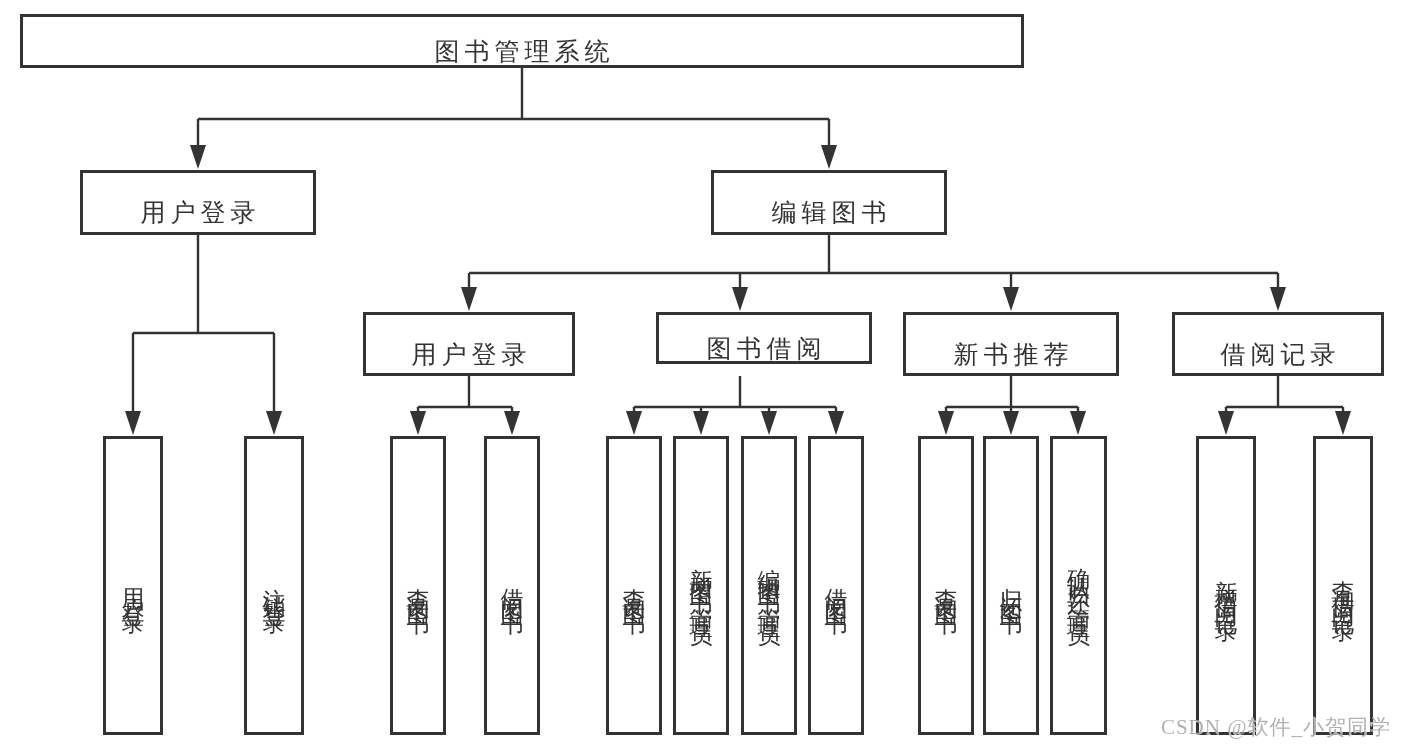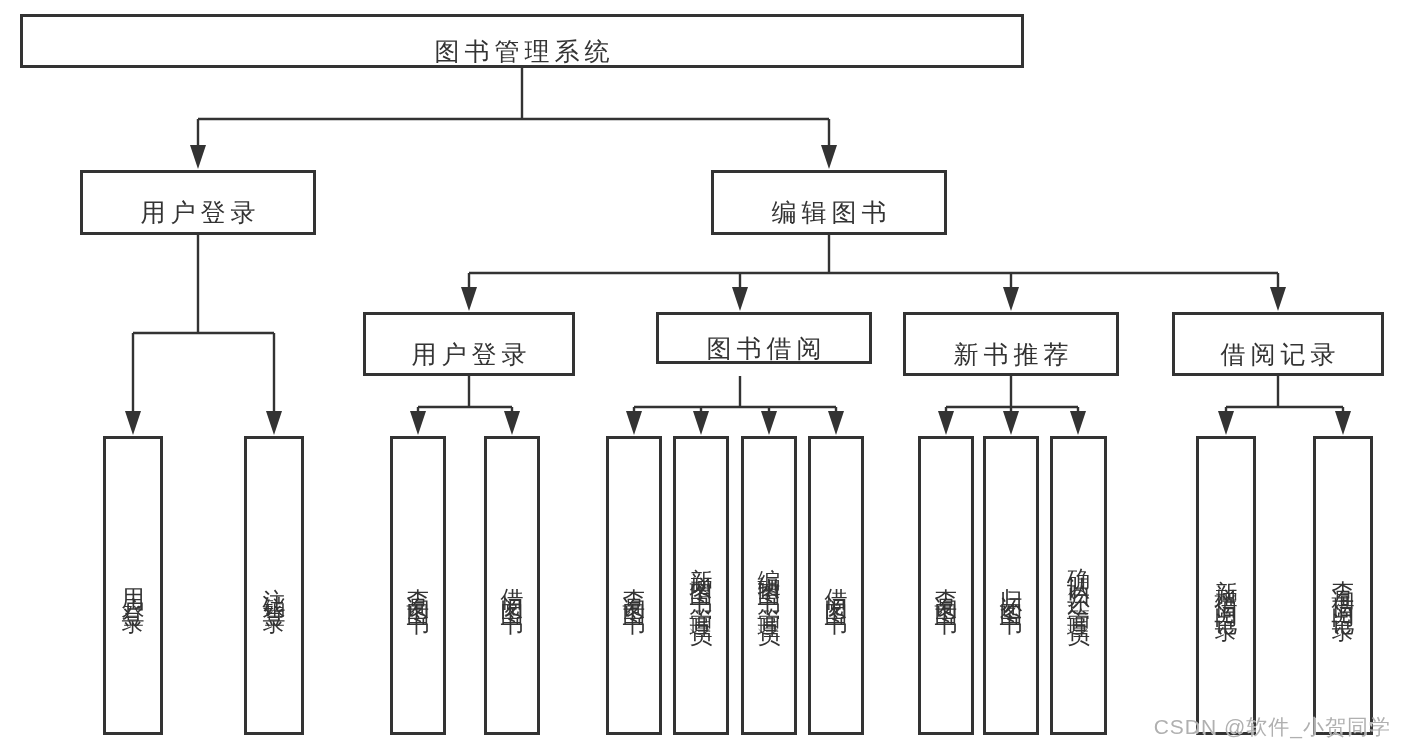--- a/index.html
+++ b/index.html
@@ -37,20 +37,21 @@
     white-space:nowrap;
   }
   .watermark{
     position:absolute;
     right:14px;bottom:6px;
     font-size:21px;
     color:#b0b0b0;
     letter-spacing:1px;
     z-index:6;
     text-shadow:1px 1px 0 rgba(255,255,255,.7);
+    font-family:Liberation Serif, serif;
   }
 </style>
 </head>
 <body>
 
 <div class="canvas">
 
   <svg class="connectors" viewBox="0 0 1405 747" xmlns="http://www.w3.org/2000/svg">
 
     <g>

